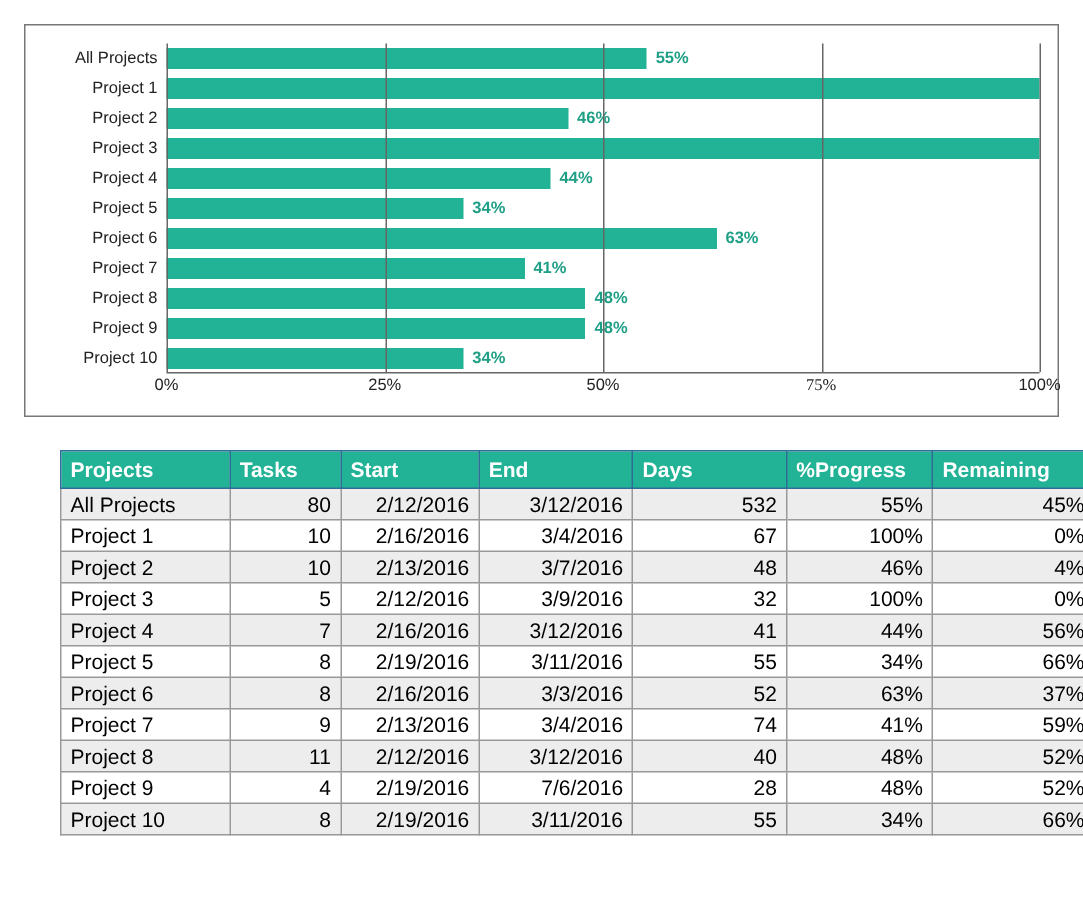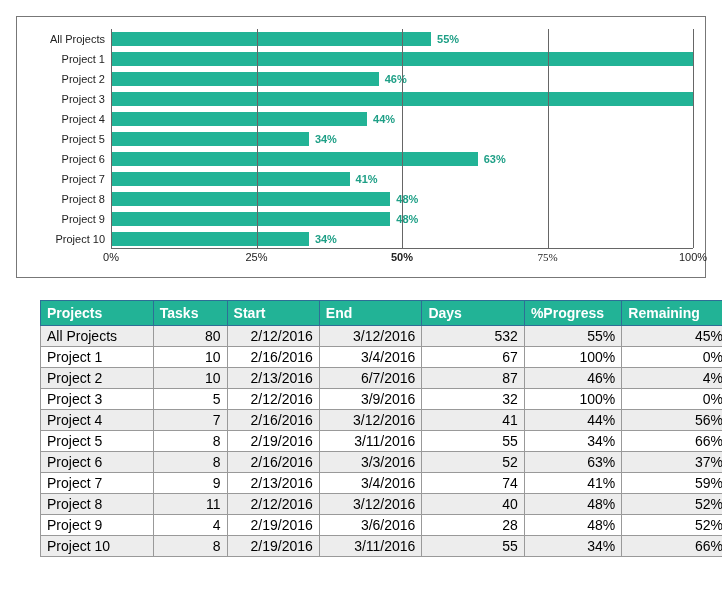--- a/index.html
+++ b/index.html
@@ -187,21 +187,21 @@
         </div>
         <div class="bar-row">
           <div class="bar" style="width: 34%; background: rgb(34, 179, 150);"></div>
           <span class="bar-label" style="color: rgb(30, 159, 134);">34%</span>
         </div>
       </div>
   </div>
   <div class="x-axis" id="x-axis">
       <div class="x-tick" style="left: 0%;">0%</div>
       <div class="x-tick" style="left: 25%;">25%</div>
-      <div class="x-tick" style="left: 50%; font-weight: bold;">50%</div>
+      <div class="x-tick" style="left: 50%;">50%</div>
       <div class="x-tick" style="left: 75%; font-family: Liberation Serif, serif;">75%</div>
       <div class="x-tick" style="left: 100%;">100%</div>
     </div>
 </div>
 
 <div class="tbl-wrap">
   <table>
     <colgroup>
       <col class="c-proj">
         <col class="c-tasks">
@@ -238,22 +238,22 @@
           <td class="num">2/16/2016</td>
           <td class="num">3/4/2016</td>
           <td class="num">67</td>
           <td class="num">100%</td>
           <td class="num">0%</td>
         </tr>
         <tr>
           <td>Project 2</td>
           <td class="num">10</td>
           <td class="num">2/13/2016</td>
-          <td class="num">6/7/2016</td>
-          <td class="num">87</td>
+          <td class="num">3/7/2016</td>
+          <td class="num">48</td>
           <td class="num">46%</td>
           <td class="num">4%</td>
         </tr>
         <tr>
           <td>Project 3</td>
           <td class="num">5</td>
           <td class="num">2/12/2016</td>
           <td class="num">3/9/2016</td>
           <td class="num">32</td>
           <td class="num">100%</td>
@@ -301,21 +301,21 @@
           <td class="num">2/12/2016</td>
           <td class="num">3/12/2016</td>
           <td class="num">40</td>
           <td class="num">48%</td>
           <td class="num">52%</td>
         </tr>
         <tr>
           <td>Project 9</td>
           <td class="num">4</td>
           <td class="num">2/19/2016</td>
-          <td class="num">3/6/2016</td>
+          <td class="num">7/6/2016</td>
           <td class="num">28</td>
           <td class="num">48%</td>
           <td class="num">52%</td>
         </tr>
         <tr>
           <td>Project 10</td>
           <td class="num">8</td>
           <td class="num">2/19/2016</td>
           <td class="num">3/11/2016</td>
           <td class="num">55</td>

